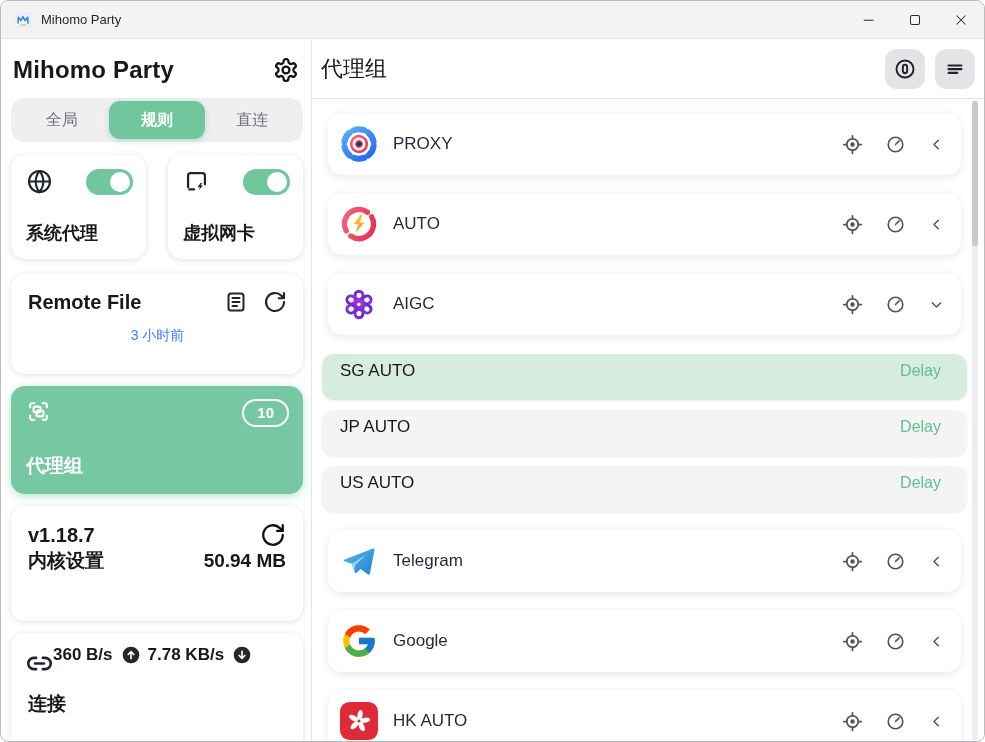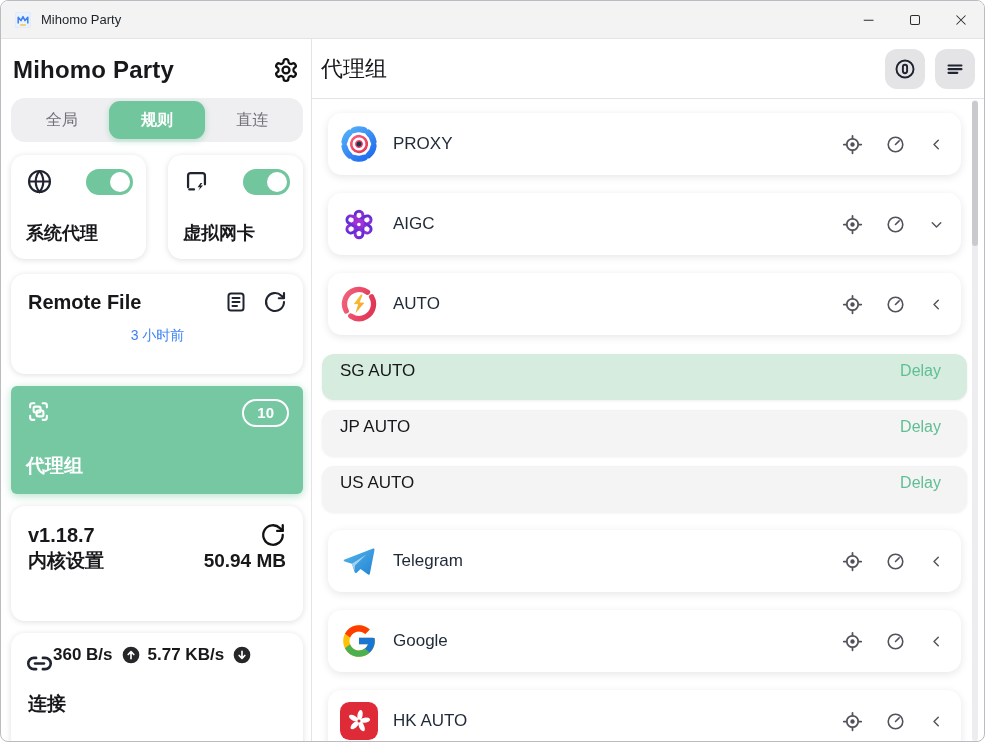--- a/index.html
+++ b/index.html
@@ -44,21 +44,21 @@
   .mini-label { font-size:18px; font-weight:bold; }
   .toggle { width:47px; height:26px; border-radius:13px; background:#71c69e; position:relative; }
   .knob { position:absolute; top:3px; right:3px; width:20px; height:20px; border-radius:50%; background:#fff; }
 
   .profile-card { margin-top:15px; height:100px; padding:16px 16px 14px 17px; }
   .profile-top { display:flex; align-items:center; }
   .profile-title { font-size:20px; font-weight:bold; flex:1; }
   .profile-icons { display:flex; gap:15px; color:#1f2430; }
   .profile-time { text-align:center; font-size:14px; color:#3b82f6; margin-top:13px; }
 
-  .groups-card { margin-top:12px; height:108px; border-radius:6px; background:#76c8a3;
+  .groups-card { margin-top:12px; height:108px; border-radius:14px; background:#76c8a3;
     padding:13px 14px 15px 15px; color:#fff; display:flex; flex-direction:column;
     justify-content:space-between; box-shadow:0 2px 8px rgba(113,198,158,.5); }
   .groups-top { display:flex; align-items:flex-start; justify-content:space-between; }
   .count-badge { border:2px solid #fff; border-radius:18px; padding:3px 13px;
     font-size:15px; font-weight:600; line-height:1.2; }
   .groups-label { font-size:19px; font-weight:bold; }
 
   .core-card { margin-top:12px; height:115px; padding:16px 17px 18px 17px;
     display:flex; flex-direction:column; justify-content:flex-start; }
   .core-row { display:flex; align-items:center; justify-content:space-between; }
@@ -239,21 +239,21 @@
           </svg>
           <div class="conn-speeds">
             <div class="speed-line">
               <span>360 B/s</span>
               <svg width="20" height="20" viewBox="0 0 24 24">
                 <circle cx="12" cy="12" r="10" fill="#27272a"></circle>
                 <path d="M12 16.5V8M8.6 11.4L12 8l3.4 3.4" fill="none" stroke="#fff" stroke-width="2" stroke-linecap="round" stroke-linejoin="round"></path>
               </svg>
             </div>
             <div class="speed-line">
-              <span>5.77 KB/s</span>
+              <span>7.78 KB/s</span>
               <svg width="20" height="20" viewBox="0 0 24 24">
                 <circle cx="12" cy="12" r="10" fill="#27272a"></circle>
                 <path d="M12 7.5V16M8.6 12.6L12 16l3.4-3.4" fill="none" stroke="#fff" stroke-width="2" stroke-linecap="round" stroke-linejoin="round"></path>
               </svg>
             </div>
           </div>
         </div>
         <div class="conn-label">连接</div>
       </div>
 
@@ -310,20 +310,54 @@
             </svg>
             <svg class="chev" width="17" height="17" viewBox="0 0 24 24" fill="none" stroke="currentColor" stroke-width="2.1" stroke-linecap="round" stroke-linejoin="round">
               <polyline points="14.5 6 8.5 12 14.5 18"></polyline>
             </svg>
           </div>
         </div>
 
         <div class="group-row">
           <svg class="g-icon" viewBox="0 0 40 40">
             <defs>
+                <linearGradient id="arg" x1="0" y1="0" x2="1" y2="1">
+              <stop offset="0" stop-color="#f4647e"></stop>
+                  <stop offset="1" stop-color="#dd3050"></stop>
+                </linearGradient>
+              <linearGradient id="abg" x1="0" y1="0" x2="1" y2="1">
+              <stop offset="0" stop-color="#fcc83e"></stop>
+                  <stop offset="1" stop-color="#f59b23"></stop>
+                </linearGradient>
+              </defs>
+            <g transform="translate(20,20) rotate(-30)">
+              <circle r="15.3" fill="none" stroke="url(#arg)" stroke-width="5.6" stroke-dasharray="41 7.1" stroke-linecap="round"></circle>
+            </g>
+            <path d="M21.5 10l-7 10.4h4.6L16.8 30l8.8-11.6h-5l2.6-8.4z" fill="url(#abg)" transform="rotate(3 20 20)"></path>
+          </svg>
+          <div class="g-name">AUTO</div>
+          <div class="g-actions">
+            <svg width="21" height="21" viewBox="0 0 24 24" fill="none" stroke="currentColor" stroke-width="2" stroke-linecap="round">
+              <path d="M12 2v3M12 19v3M2 12h3M19 12h3"></path>
+                <circle cx="12" cy="12" r="6.5"></circle>
+                <circle cx="12" cy="12" r="2.5" fill="currentColor" stroke="none"></circle>
+            </svg>
+            <svg width="19" height="19" viewBox="0 0 24 24" fill="none" stroke="currentColor" stroke-width="2" stroke-linecap="round">
+              <circle cx="12" cy="12" r="9.2"></circle>
+                <path d="M12 12l4.6-4.6"></path>
+            </svg>
+            <svg class="chev" width="17" height="17" viewBox="0 0 24 24" fill="none" stroke="currentColor" stroke-width="2.1" stroke-linecap="round" stroke-linejoin="round">
+              <polyline points="14.5 6 8.5 12 14.5 18"></polyline>
+            </svg>
+          </div>
+        </div>
+
+        <div class="group-row">
+          <svg class="g-icon" viewBox="0 0 40 40">
+            <defs>
                 <linearGradient id="aig" x1="0" y1="0" x2="1" y2="1">
               <stop offset="0" stop-color="#5b2bd6"></stop>
                   <stop offset="1" stop-color="#b332d6"></stop>
                 </linearGradient>
               </defs>
             <g transform="translate(20,20.5)" fill="none" stroke="url(#aig)" stroke-width="3.1" stroke-linejoin="round">
               <rect x="-4.1" y="-14" width="8.2" height="17.5" rx="4.1"></rect>
               <rect x="-4.1" y="-14" width="8.2" height="17.5" rx="4.1" transform="rotate(60)"></rect>
               <rect x="-4.1" y="-14" width="8.2" height="17.5" rx="4.1" transform="rotate(120)"></rect>
               <rect x="-4.1" y="-14" width="8.2" height="17.5" rx="4.1" transform="rotate(180)"></rect>
@@ -337,54 +371,20 @@
               <path d="M12 2v3M12 19v3M2 12h3M19 12h3"></path>
                 <circle cx="12" cy="12" r="6.5"></circle>
                 <circle cx="12" cy="12" r="2.5" fill="currentColor" stroke="none"></circle>
             </svg>
             <svg width="19" height="19" viewBox="0 0 24 24" fill="none" stroke="currentColor" stroke-width="2" stroke-linecap="round">
               <circle cx="12" cy="12" r="9.2"></circle>
                 <path d="M12 12l4.6-4.6"></path>
             </svg>
             <svg class="chev" width="17" height="17" viewBox="0 0 24 24" fill="none" stroke="currentColor" stroke-width="2.1" stroke-linecap="round" stroke-linejoin="round">
               <polyline points="6 9.5 12 15.5 18 9.5"></polyline>
-            </svg>
-          </div>
-        </div>
-
-        <div class="group-row">
-          <svg class="g-icon" viewBox="0 0 40 40">
-            <defs>
-                <linearGradient id="arg" x1="0" y1="0" x2="1" y2="1">
-              <stop offset="0" stop-color="#f4647e"></stop>
-                  <stop offset="1" stop-color="#dd3050"></stop>
-                </linearGradient>
-              <linearGradient id="abg" x1="0" y1="0" x2="1" y2="1">
-              <stop offset="0" stop-color="#fcc83e"></stop>
-                  <stop offset="1" stop-color="#f59b23"></stop>
-                </linearGradient>
-              </defs>
-            <g transform="translate(20,20) rotate(-30)">
-              <circle r="15.3" fill="none" stroke="url(#arg)" stroke-width="5.6" stroke-dasharray="41 7.1" stroke-linecap="round"></circle>
-            </g>
-            <path d="M21.5 10l-7 10.4h4.6L16.8 30l8.8-11.6h-5l2.6-8.4z" fill="url(#abg)" transform="rotate(3 20 20)"></path>
-          </svg>
-          <div class="g-name">AUTO</div>
-          <div class="g-actions">
-            <svg width="21" height="21" viewBox="0 0 24 24" fill="none" stroke="currentColor" stroke-width="2" stroke-linecap="round">
-              <path d="M12 2v3M12 19v3M2 12h3M19 12h3"></path>
-                <circle cx="12" cy="12" r="6.5"></circle>
-                <circle cx="12" cy="12" r="2.5" fill="currentColor" stroke="none"></circle>
-            </svg>
-            <svg width="19" height="19" viewBox="0 0 24 24" fill="none" stroke="currentColor" stroke-width="2" stroke-linecap="round">
-              <circle cx="12" cy="12" r="9.2"></circle>
-                <path d="M12 12l4.6-4.6"></path>
-            </svg>
-            <svg class="chev" width="17" height="17" viewBox="0 0 24 24" fill="none" stroke="currentColor" stroke-width="2.1" stroke-linecap="round" stroke-linejoin="round">
-              <polyline points="14.5 6 8.5 12 14.5 18"></polyline>
             </svg>
           </div>
         </div>
 
         <div class="sub-list">
           <div class="sub-row selected">
             <div class="sub-name">SG AUTO</div>
             <div class="delay">Delay</div>
           </div>
           <div class="sub-row">

